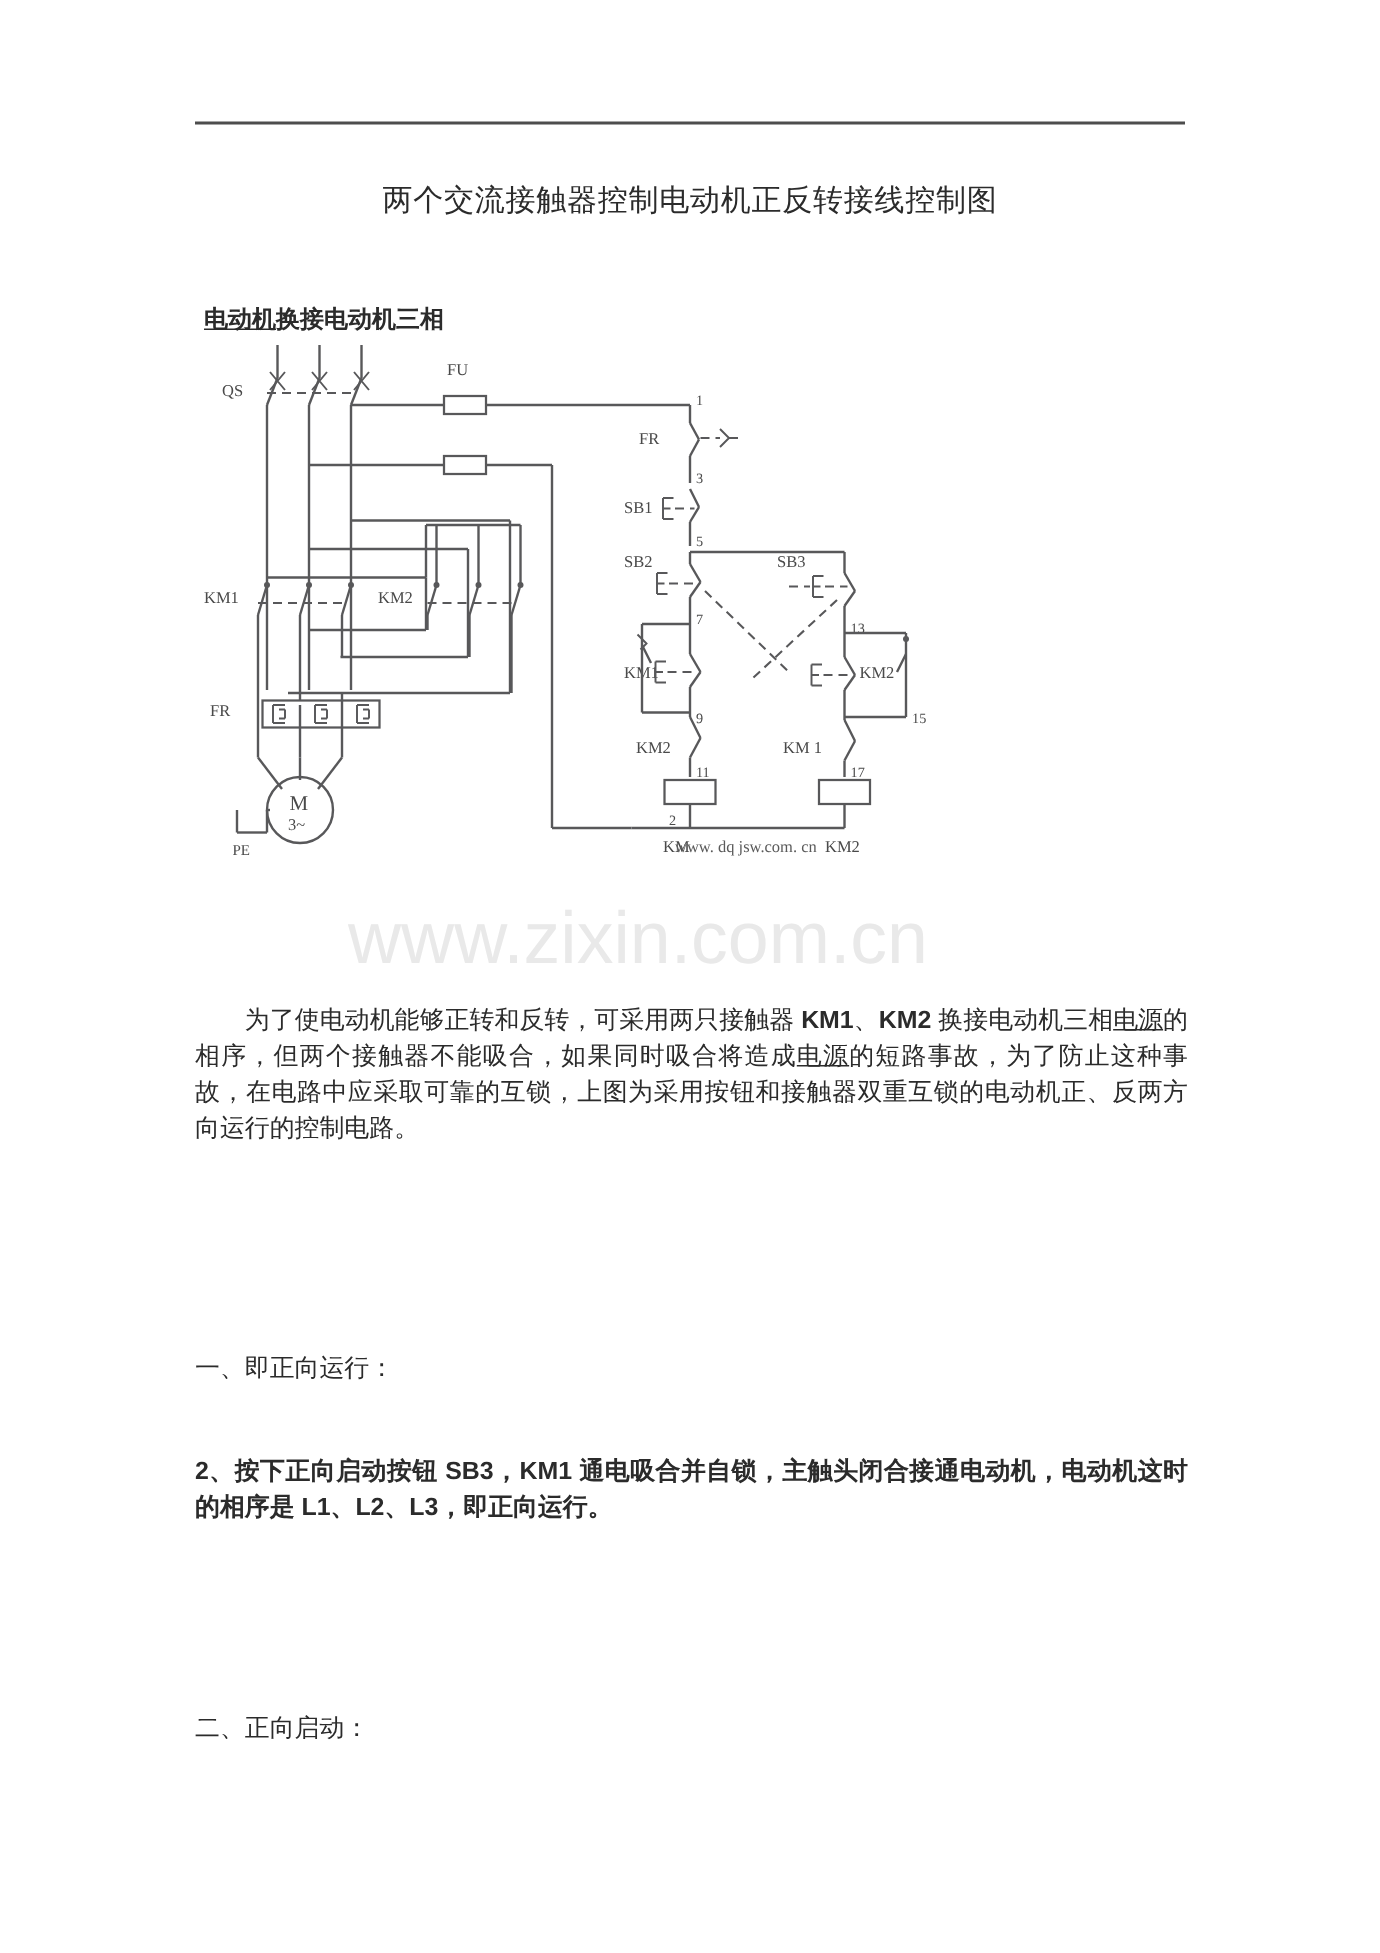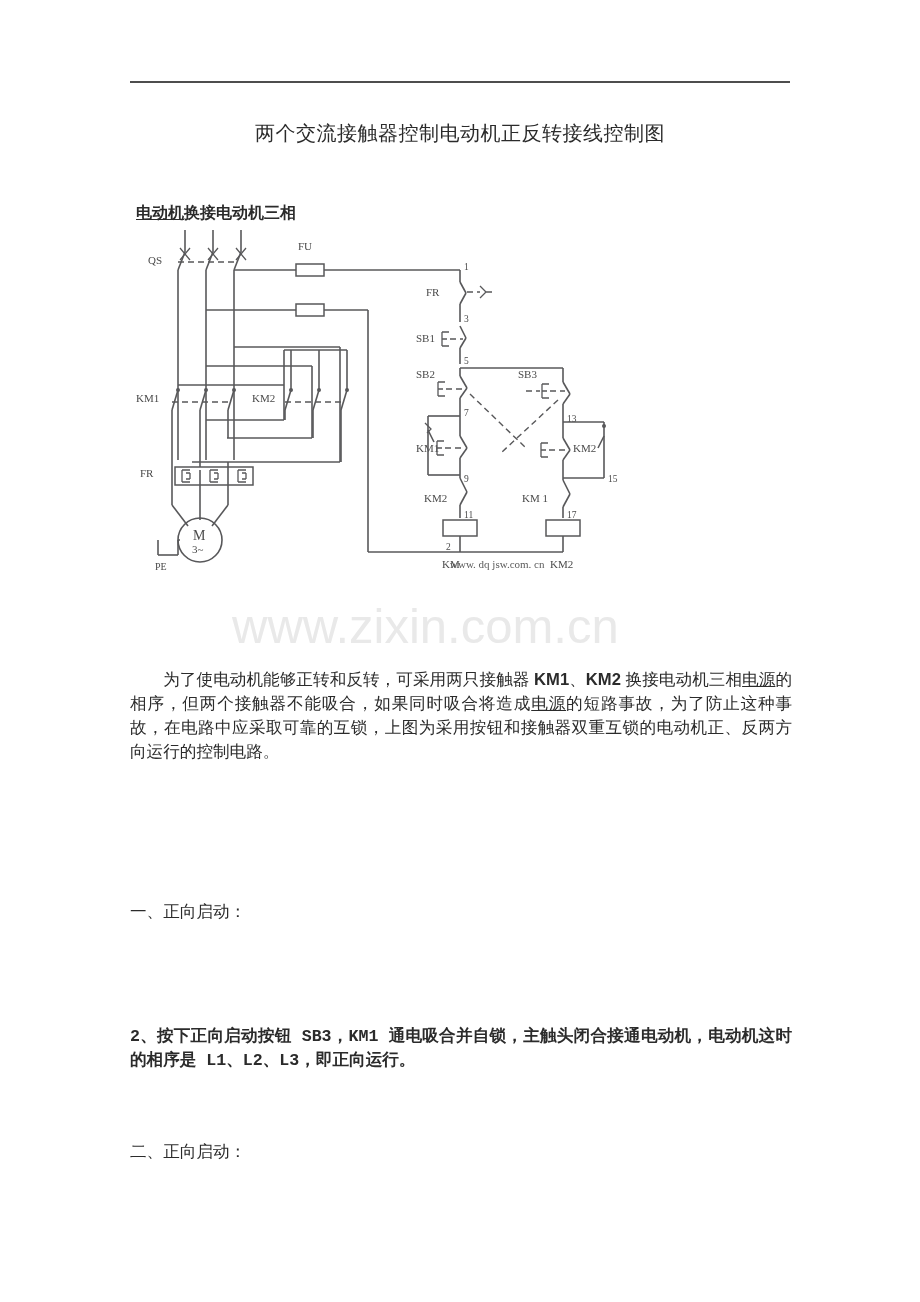--- a/index.html
+++ b/index.html
@@ -63,21 +63,21 @@
     color:#2b2b2b;
     text-align:justify;
   }
   .p-lead{ top:668px; text-indent:2em; }
   .p-lead b{font-weight:bold;}
   .p-lead .lnk{ text-decoration:underline; }
 
   .p-analysis{ top:838px; }
   .p-fwd-head{ top:900px; }
   .p-step1{ top:963px; font-weight:bold; }
-  .p-step2{ top:1025px; font-weight:bold;font-family:Liberation Mono, monospace; }
+  .p-step2{ top:969px; font-weight:bold; }
   .p-rev-head{ top:1140px; }
 </style>
 </head>
 <body>
 
 <div class="page">
 
   <div class="top-rule"></div>
 
   <div class="doc-title">两个交流接触器控制电动机正反转接线控制图</div>
@@ -330,20 +330,20 @@
 
     <text x="320" y="338" style="font-family:'Liberation Serif','DejaVu Serif',serif;font-size:11px;fill:#5a5a5a;">www. dq jsw.com. cn</text>
   </svg>
   </div>
 
   <div class="wm-big">www.zixin.com.cn</div>
 
   <div class="body-text p-lead"><span>为了使电动机能够正转和反转，可采用两只接触器 </span><b>KM1</b><span>、</span><b>KM2</b><span> 换接电动机三相</span><span class="lnk">电源</span><span>的相序，但两个接触器不能吸合，如果同时吸合将造成</span><span class="lnk">电源</span><span>的短路事故，为了防止这种事故，在电路中应采取可靠的互锁，上图为采用按钮和接触器双重互锁的电动机正、反两方向运行的控制电路。</span></div>
 
 
-  <div class="body-text p-fwd-head">一、正向启动：</div>
+  <div class="body-text p-fwd-head">一、即正向运行：</div>
 
 
   <div class="body-text p-step2">2、按下正向启动按钮 SB3，KM1 通电吸合并自锁，主触头闭合接通电动机，电动机这时的相序是 L1、L2、L3，即正向运行。</div>
 
   <div class="body-text p-rev-head">二、正向启动：</div>
 
 </div>
 
 </body></html>

